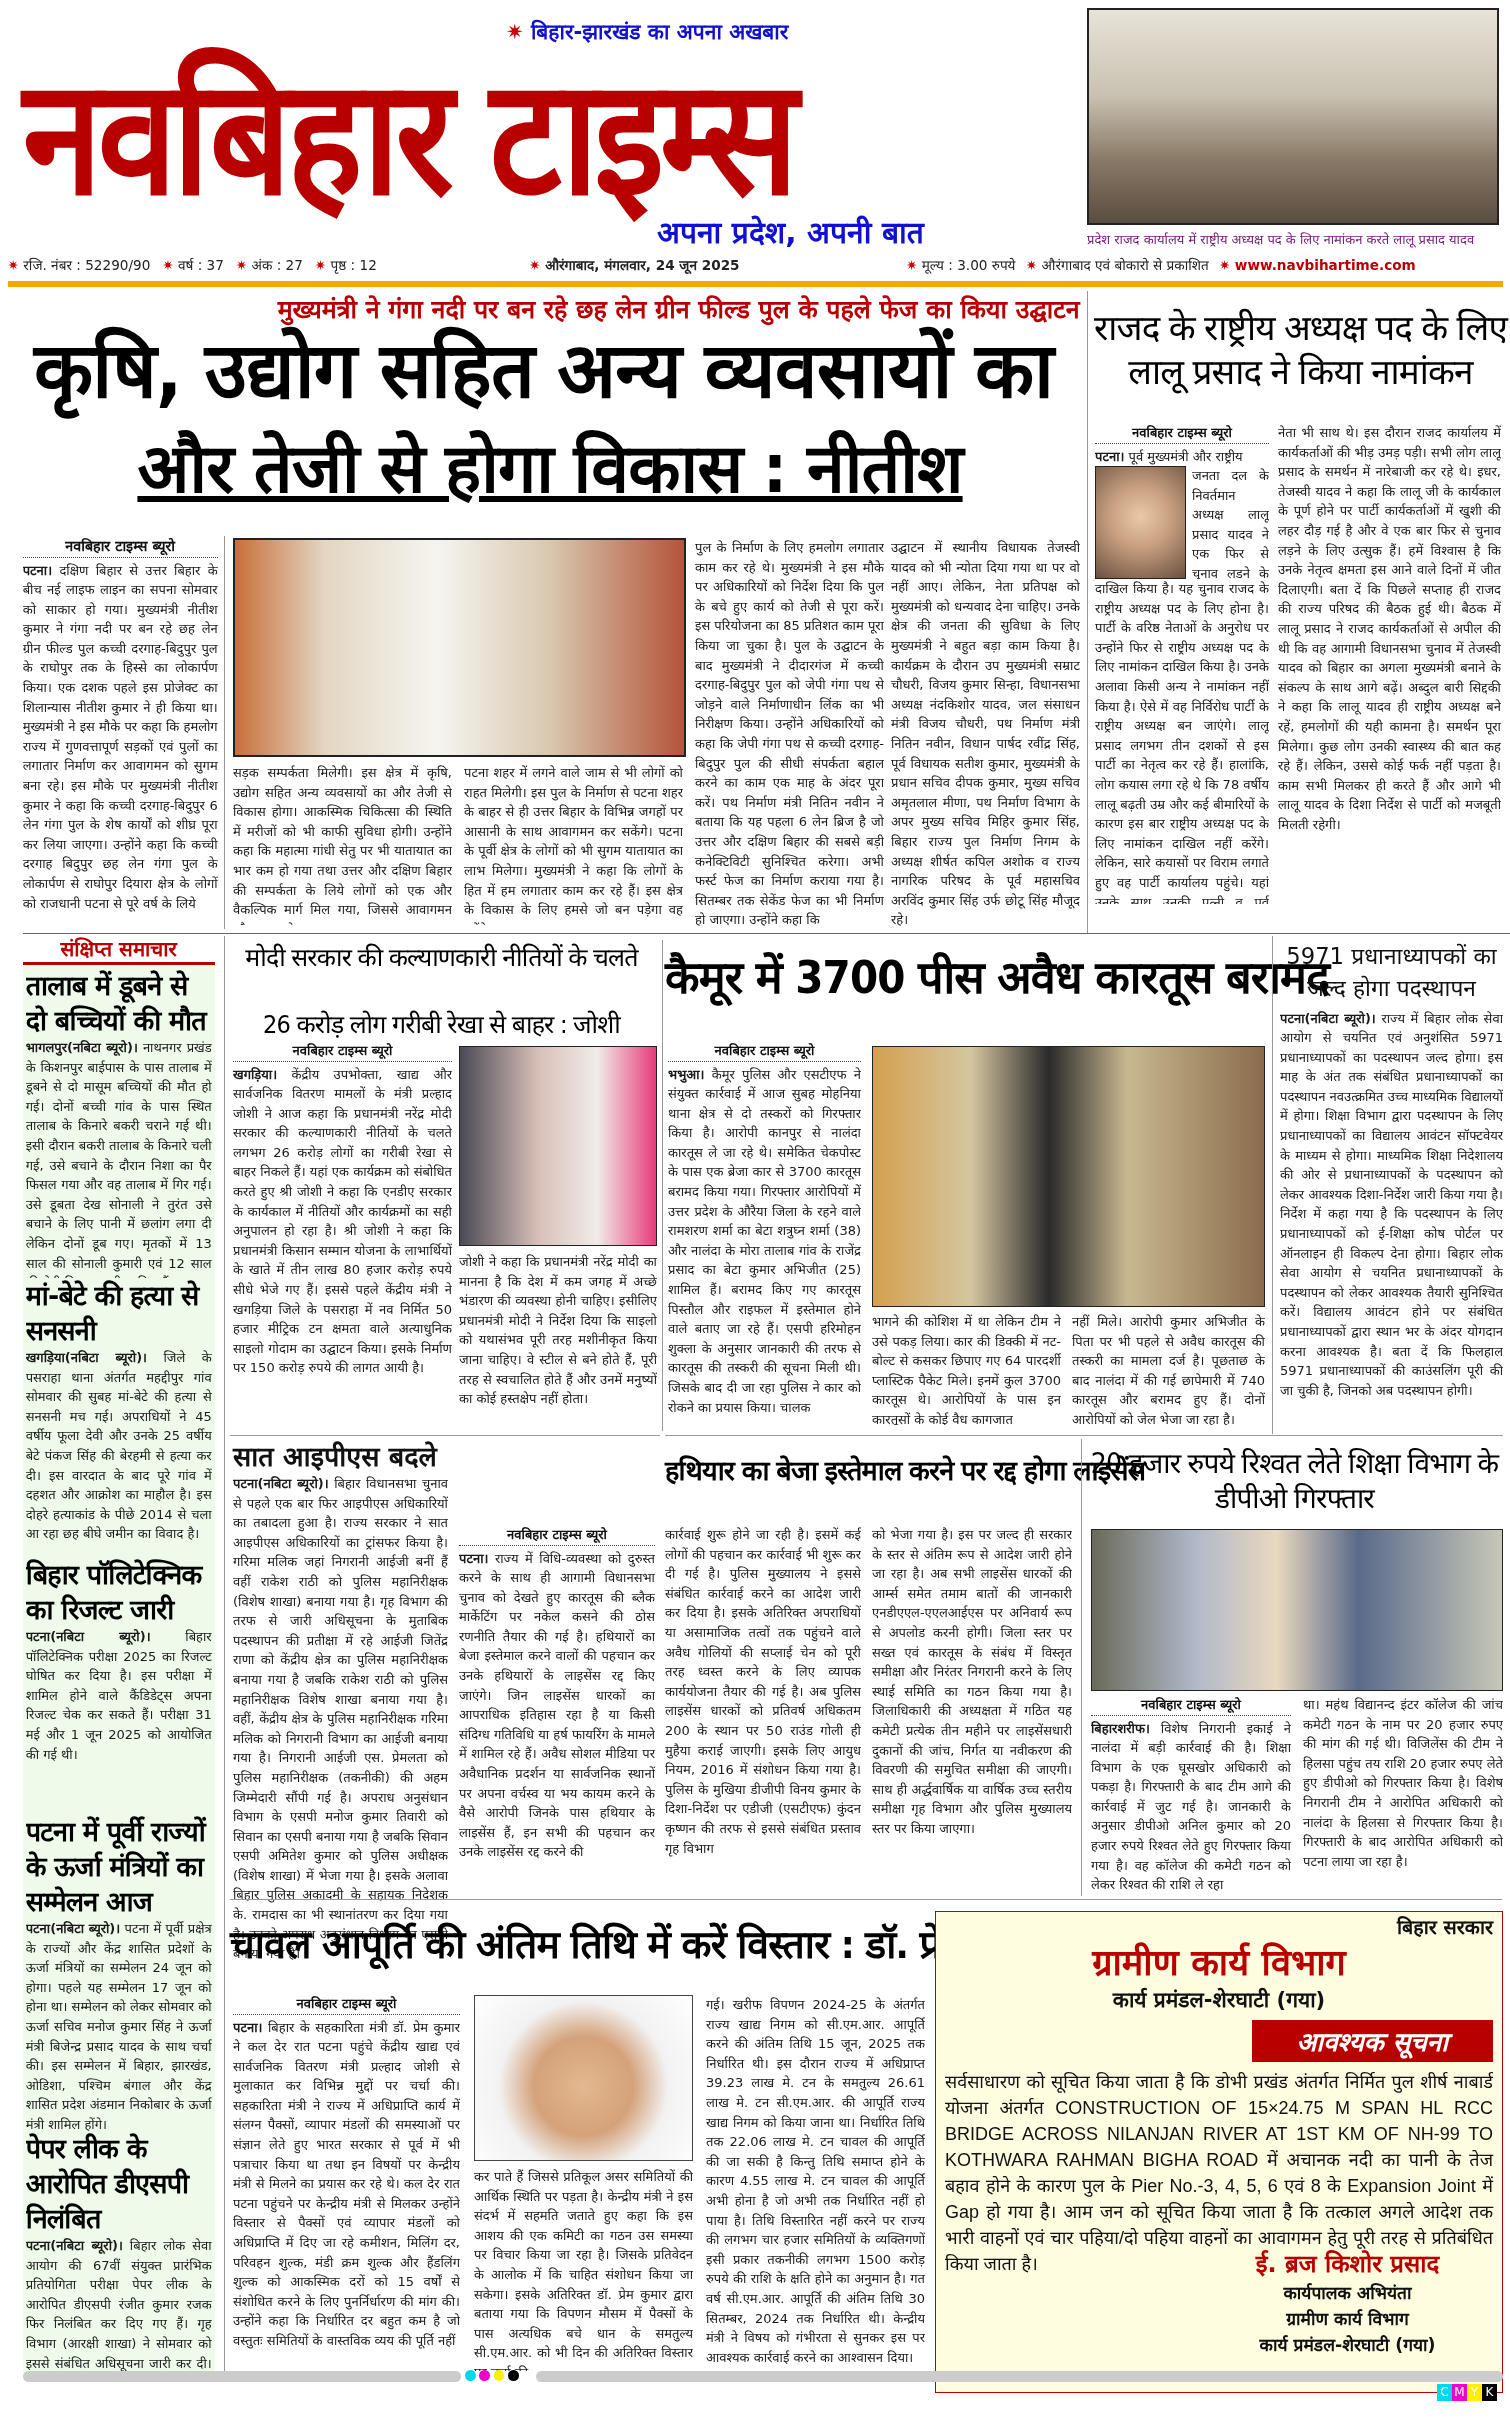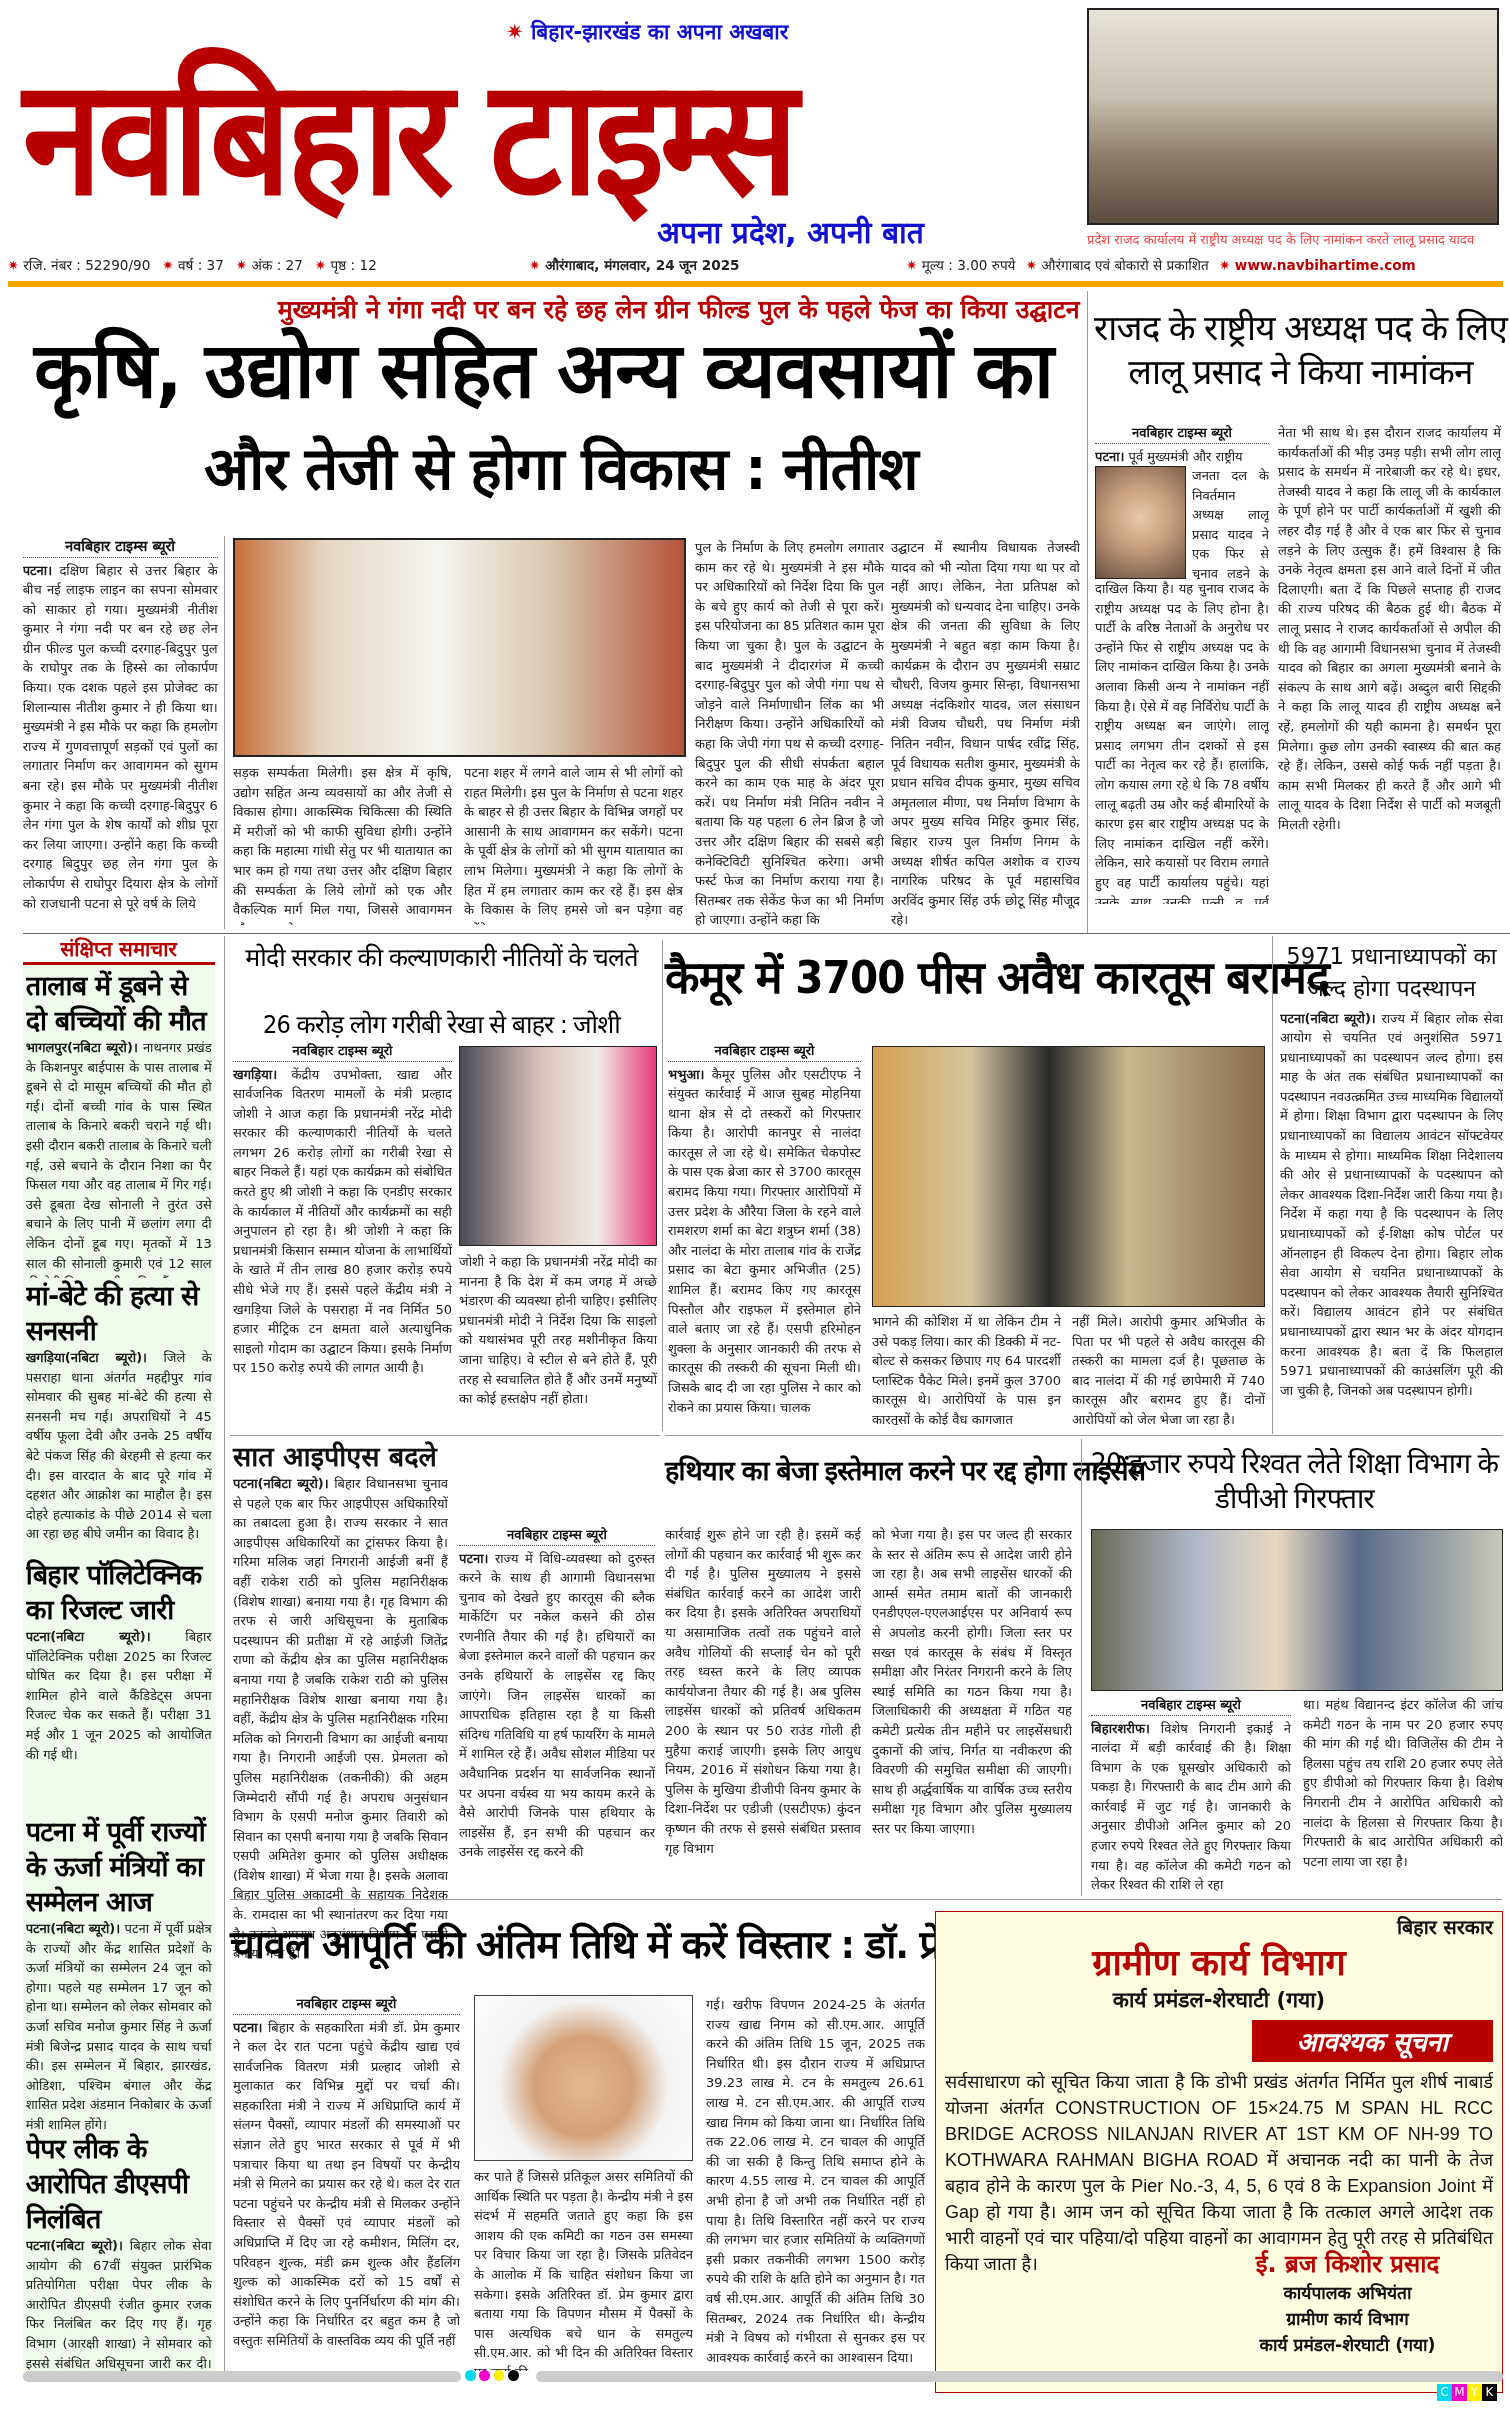--- a/index.html
+++ b/index.html
@@ -27,21 +27,21 @@
   <div class="abs" style="left:506px;top:16.6px;font-size:21px;color:#1010d0;font-weight:bold;">
     <span class="star">✷</span>
     <span>बिहार-झारखंड का अपना अखबार</span>
   </div>
   <div class="abs" style="left:22.7px;top:45px;width:1050px;height:166px;font-size:143px;line-height:166px;font-weight:bold;color:#b80000;letter-spacing:-4.5px;font-family:'DejaVu Sans Condensed','DejaVu Sans',sans-serif;transform:scaleY(1.12);transform-origin:top left;white-space:nowrap;">नवबिहार टाइम्स</div>
   <div class="abs" style="left:657px;top:211px;font-size:30px;font-weight:bold;color:#1010d0;white-space:nowrap;">अपना प्रदेश, अपनी बात</div>
 
   <div class="abs photo" style="left:1087px;top:7.6px;width:412px;height:217px;border-width:2.3px;">
     <div class="ph-in" style="background:linear-gradient(180deg,#e8e3d8 0%,#c9c2b2 40%,#8a7a68 70%,#5a4c40 100%);"></div>
   </div>
-  <div class="abs" style="left:1087px;top:230px;width:423px;font-size:13px;color:#ef4444;white-space:nowrap;">प्रदेश राजद कार्यालय में राष्ट्रीय अध्यक्ष पद के लिए नामांकन करते लालू प्रसाद यादव</div>
+  <div class="abs" style="left:1087px;top:230px;width:423px;font-size:13px;color:#701a75;white-space:nowrap;">प्रदेश राजद कार्यालय में राष्ट्रीय अध्यक्ष पद के लिए नामांकन करते लालू प्रसाद यादव</div>
 
   <div class="abs reg-bar" style="left:7.6px;top:255px;width:1503px;height:19.6px;white-space:nowrap;">
     <span class="star">✷</span> <span>रजि. नंबर : 52290/90</span>
     <span class="star" style="margin-left:7.6px">✷</span> <span>वर्ष : 37</span>
     <span class="star" style="margin-left:7.6px">✷</span> <span>अंक : 27</span>
     <span class="star" style="margin-left:7.6px">✷</span> <span>पृष्ठ : 12</span>
   </div>
   <div class="abs reg-bar" style="left:529px;top:255px;white-space:nowrap;font-weight:bold;">
     <span class="star">✷</span> <span>औरंगाबाद, मंगलवार, 24 जून 2025</span>
   </div>
@@ -49,21 +49,21 @@
     <span class="star">✷</span> <span>मूल्य : 3.00 रुपये</span>
     <span class="star" style="margin-left:6px">✷</span> <span>औरंगाबाद एवं बोकारो से प्रकाशित</span>
     <span class="star" style="margin-left:6px">✷</span>
     <span style="color:#b80000;font-weight:bold;">www.navbihartime.com</span>
   </div>
   <div class="abs" style="left:7.6px;top:281px;width:1495px;height:6px;background:#f7a800;"></div>
 </div>
 
 <div class="abs" style="left:22.7px;top:291px;width:1057px;text-align:right;font-size:25px;font-weight:bold;color:#b80000;white-space:nowrap;">मुख्यमंत्री ने गंगा नदी पर बन रहे छह लेन ग्रीन फील्ड पुल के पहले फेज का किया उद्घाटन</div>
 <div class="abs hl" style="left:7.6px;top:325px;width:1072px;font-size:77px;line-height:91px;white-space:nowrap;">कृषि, उद्योग सहित अन्य व्यवसायों का</div>
-<div class="abs hl" style="left:25px;top:423px;width:1072px;font-size:59px;line-height:91px;white-space:nowrap;">और तेजी से होगा विकास : नीतीश</div>
+<div class="abs hl" style="left:14px;top:423px;width:1072px;font-size:68px;line-height:91px;white-space:nowrap;text-decoration:underline;">और तेजी से होगा विकास : नीतीश</div>
 
 <div class="abs" style="left:22.7px;top:536px;width:195px;height:393px;">
   <div class="byline">नवबिहार टाइम्स ब्यूरो</div>
   <div class="txt"><b>पटना।</b> <span>दक्षिण बिहार से उत्तर बिहार के बीच नई लाइफ लाइन का सपना सोमवार को साकार हो गया। मुख्यमंत्री नीतीश कुमार ने गंगा नदी पर बन रहे छह लेन ग्रीन फील्ड पुल कच्ची दरगाह-बिदुपुर पुल के राघोपुर तक के हिस्से का लोकार्पण किया। एक दशक पहले इस प्रोजेक्ट का शिलान्यास नीतीश कुमार ने ही किया था। मुख्यमंत्री ने इस मौके पर कहा कि हमलोग राज्य में गुणवत्तापूर्ण सड़कों एवं पुलों का लगातार निर्माण कर आवागमन को सुगम बना रहे। इस मौके पर मुख्यमंत्री नीतीश कुमार ने कहा कि कच्ची दरगाह-बिदुपुर 6 लेन गंगा पुल के शेष कार्यों को शीघ्र पूरा कर लिया जाएगा। उन्होंने कहा कि कच्ची दरगाह बिदुपुर छह लेन गंगा पुल के लोकार्पण से राघोपुर दियारा क्षेत्र के लोगों को राजधानी पटना से पूरे वर्ष के लिये</span></div>
 </div>
 <div class="vline" style="left:224px;top:536px;height:393px;"></div>
 
 <div class="abs photo" style="left:233px;top:538px;width:453px;height:219px;">
   <div class="ph-in" style="background:linear-gradient(90deg,#c86f3a 0%,#e3d6c3 20%,#f5f5f0 45%,#d8c8b0 70%,#b4543a 100%);"></div>
 </div>

